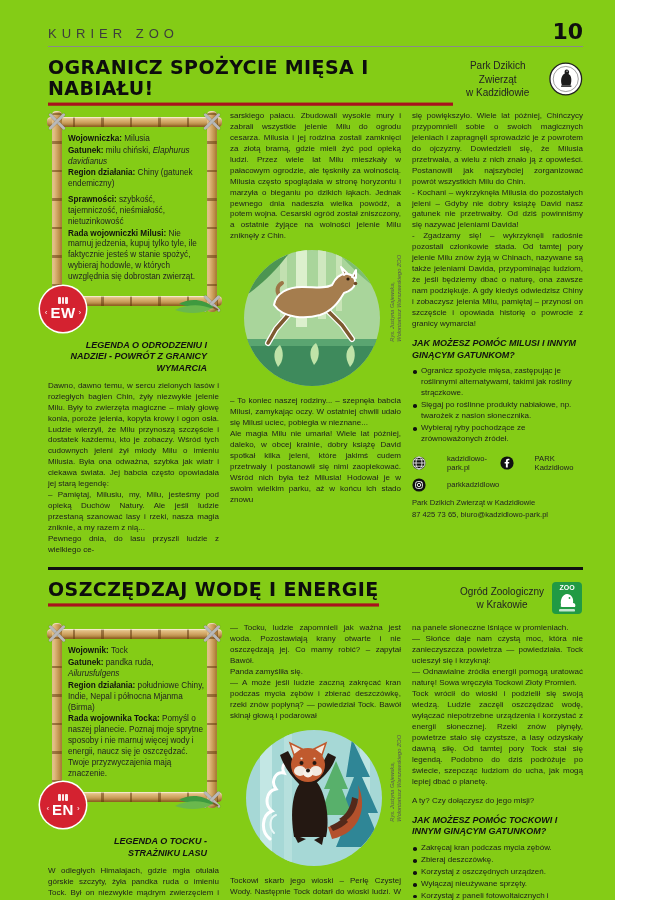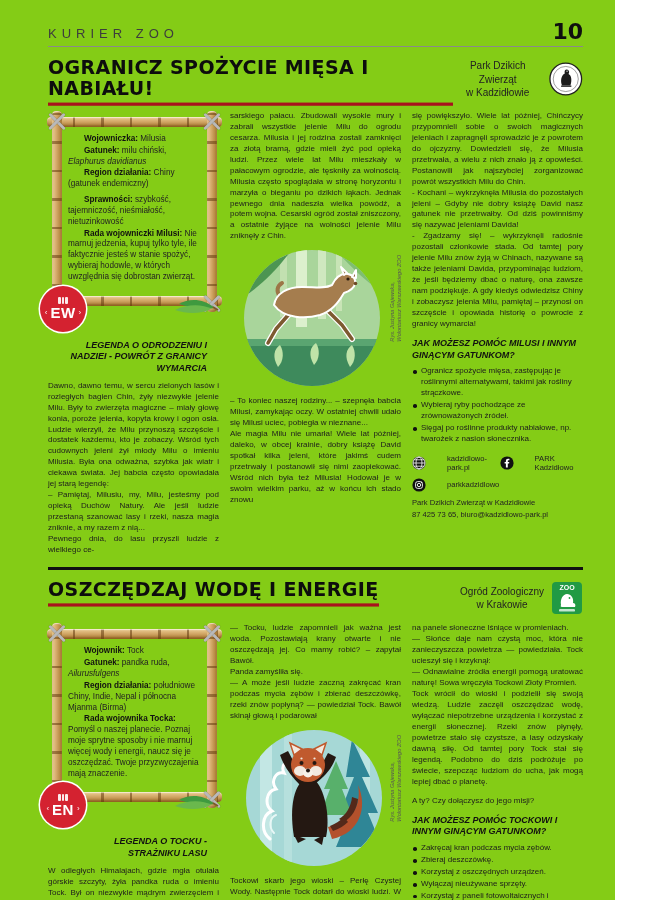--- a/index.html
+++ b/index.html
@@ -40,21 +40,21 @@
   .tie{position:absolute;width:0;height:0;z-index:3;}
   .tie i{position:absolute;left:-11px;top:-2px;width:22px;height:3.2px;background:#b9b9b9;border-radius:2px;box-shadow:0 0 1px rgba(0,0,0,.4);}
   .tie i:first-child{transform:rotate(45deg);}
   .tie i:last-child{transform:rotate(-45deg);}
   .tie.tl{left:5px;top:5px;} .tie.tr{right:5px;top:5px;}
   .tie.bl{left:5px;bottom:2px;} .tie.br{right:5px;bottom:2px;}
   .bamboo-leaf{position:absolute;right:-2px;bottom:-10px;z-index:4;}
   .info{position:relative;z-index:2;font-size:8.2px;line-height:1.32;color:#222;}
   .info .row{margin-bottom:1px;}
   .info .gap{margin-top:5px;}
-  .info b{color:#111;margin-left:16px;}
+  .info b{color:#111;}
 
   
   .iucn{position:absolute;left:-12px;bottom:-26px;width:46px;height:46px;border-radius:50%;
     background:#d42230;color:#fff;display:flex;flex-direction:column;align-items:center;justify-content:center;
     z-index:6;box-shadow:0 0 0 1.5px #fff;}
   .iucn .mini{width:10px;height:7px;display:flex;gap:1px;margin-bottom:1px;}
   .iucn .mini i{flex:1;background:#fff;border-radius:1px;opacity:.9;}
   .iucn .line{display:flex;align-items:center;gap:3px;}
   .iucn .chev{font-size:8px;line-height:1;opacity:.95;}
   .iucn .code{font-size:15px;font-weight:bold;letter-spacing:.5px;line-height:1;}
@@ -206,22 +206,22 @@
 Ale magia Milu nie umarła! Wiele lat później, daleko, w obcej krainie, dobry książę David spotkał kilka jeleni, które jakimś cudem przetrwały i postanowił się nimi zaopiekować. Wśród nich była też Milusia! Hodował je w swoim wielkim parku, aż w końcu ich stado znowu</div>
         </div>
 
         <div>
           <div class="bt">się powiększyło. Wiele lat później, Chińczycy przypomnieli sobie o swoich magicznych jeleniach i zapragnęli sprowadzić je z powrotem do ojczyzny. Dowiedzieli się, że Milusia przetrwała, a wielu z nich znało ją z opowieści. Postanowili jak najszybciej zorganizować powrót wszystkich Milu do Chin.
 - Kochani – wykrzyknęła Milusia do pozostałych jeleni – Gdyby nie dobry książę David nasz gatunek nie przetrwałby. Od dziś powinniśmy się nazywać jeleniami Davida!
 - Zgadzamy się! – wykrzyknęli radośnie pozostali członkowie stada. Od tamtej pory jelenie Milu znów żyją w Chinach, nazywane są także jeleniami Davida, przypominając ludziom, że jeśli będziemy dbać o naturę, ona zawsze nam podziękuje. A gdy kiedyś odwiedzisz Chiny i zobaczysz jelenia Milu, pamiętaj – przynosi on szczęście i opowiada historię o powrocie z granicy wymarcia!</div>
           <div class="h-help">JAK MOŻESZ POMÓC MILUSI I INNYM GINĄCYM GATUNKOM?</div>
           <ul class="bl">
             <li>Ogranicz spożycie mięsa, zastępując je roślinnymi alternatywami, takimi jak rośliny strączkowe.</li>
+            <li>Sięgaj po roślinne produkty nabiałowe, np. twarożek z nasion słonecznika.</li>
             <li>Wybieraj ryby pochodzące ze zrównoważonych źródeł.</li>
-            <li>Sięgaj po roślinne produkty nabiałowe, np. twarożek z nasion słonecznika.</li>
           </ul>
           <div class="soc">
             <div class="soc-item">
               <svg width="14" height="14" viewBox="0 0 14 14">
                   <circle cx="7" cy="7" r="6.6" fill="#111"></circle>
                   <g stroke="#fff" stroke-width=".8" fill="none">
                     <ellipse cx="7" cy="7" rx="3" ry="6"></ellipse>
                     <ellipse cx="7" cy="7" rx="6" ry="6"></ellipse>
                     <line x1="1" y1="7" x2="13" y2="7"></line>
                     <line x1="1.8" y1="3.8" x2="12.2" y2="3.8"></line>

